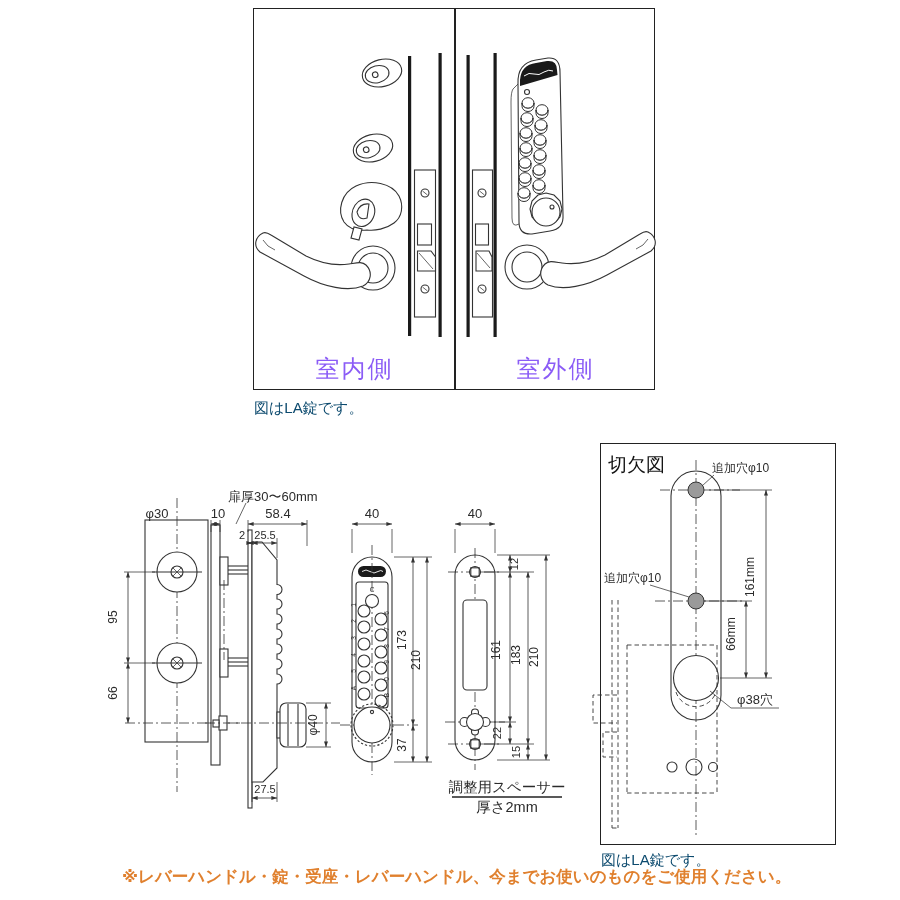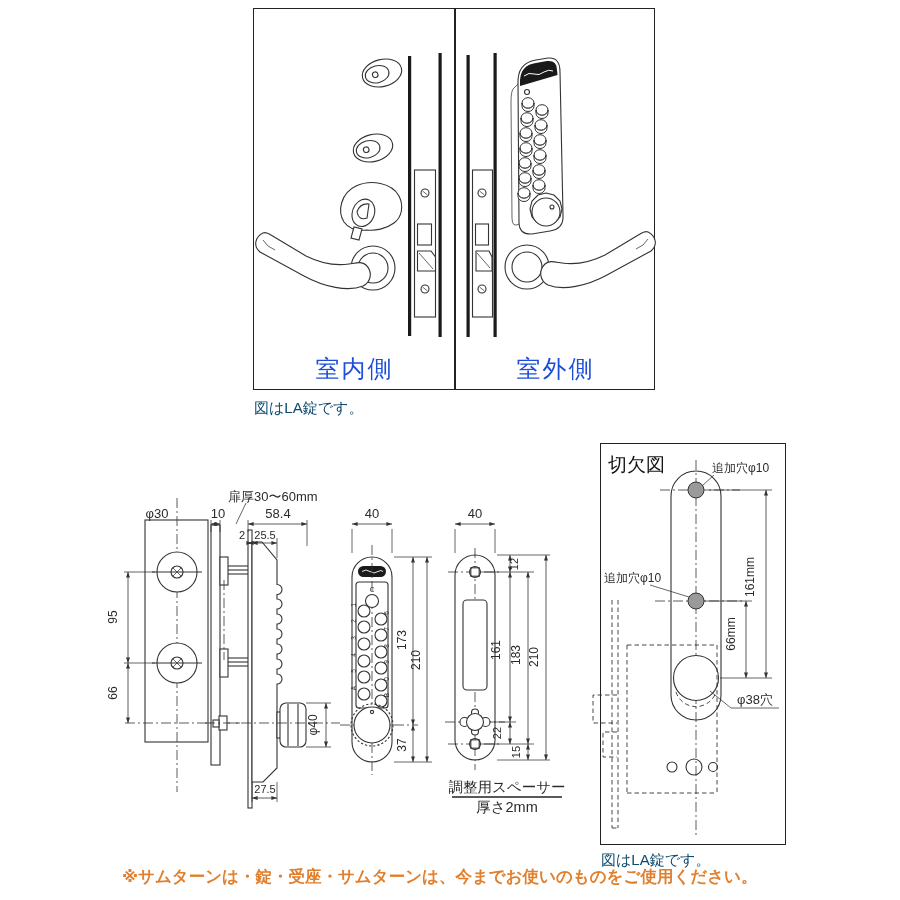--- a/index.html
+++ b/index.html
@@ -1,25 +1,25 @@
 <!DOCTYPE html>
 <html><head>
 <meta charset="utf-8">
 <style>
   html,body{margin:0;padding:0;background:#fff;}
   .page{position:relative;width:900px;height:900px;background:#fff;overflow:hidden;
         font-family:"Liberation Sans","DejaVu Sans",sans-serif;color:#2b2b2b;}
   .top-box{position:absolute;left:253px;top:8px;width:402px;height:382px;border:1.6px solid #222;box-sizing:border-box;}
   .divider{position:absolute;left:200px;top:0;width:1.6px;height:100%;background:#222;}
-  .panel-label{position:absolute;top:344px;width:201px;text-align:center;font-size:24px;font-weight:500;letter-spacing:2px;color:#1d4ed8;}
+  .panel-label{position:absolute;top:344px;width:201px;text-align:center;font-size:24px;font-weight:500;letter-spacing:2px;color:#8b5cf6;}
   .panel-label.indoor{left:0;}
   .panel-label.outdoor{left:201px;}
   .caption{position:absolute;font-size:15px;color:#0c4a6e;}
   .top-caption{left:254px;top:399px;}
-  .cutout-box{position:absolute;left:600px;top:443px;width:186px;height:402px;border:1.4px solid #222;box-sizing:border-box;}
+  .cutout-box{position:absolute;left:600px;top:443px;width:236px;height:402px;border:1.4px solid #222;box-sizing:border-box;}
   .cutout-title{position:absolute;left:7px;top:8px;font-size:19px;font-weight:500;color:#111;}
   .cutout-caption{left:601px;top:851px;}
   .footnote{position:absolute;left:122px;top:866px;font-size:16.5px;font-weight:bold;color:#e0802e;white-space:nowrap;}
   svg.art{position:absolute;left:0;top:0;}
   svg text{font-family:"Liberation Sans","DejaVu Sans",sans-serif;fill:#2b2b2b;}
   .ln{stroke:#333;fill:none;stroke-width:1.1;}
   .lnf{stroke:#333;fill:#fff;stroke-width:1.1;}
   .thin{stroke:#333;fill:none;stroke-width:.75;}
   .dim{stroke:#333;fill:none;stroke-width:.8;marker-start:url(#ar);marker-end:url(#ar);}
   .cl{stroke:#333;fill:none;stroke-width:.8;stroke-dasharray:10 3 2 3;}
@@ -38,21 +38,21 @@
     <div class="panel-label indoor">室内側</div>
     <div class="panel-label outdoor">室外側</div>
   </div>
   <div class="caption top-caption">図はLA錠です。</div>
 
   <div class="cutout-box">
     <div class="cutout-title">切欠図</div>
   </div>
   <div class="caption cutout-caption">図はLA錠です。</div>
 
-  <div class="footnote">※サムターンは・錠・受座・サムターンは、今までお使いのものをご使用ください。</div>
+  <div class="footnote">※レバーハンドル・錠・受座・レバーハンドル、今までお使いのものをご使用ください。</div>
 
   <svg class="art" width="900" height="900" viewBox="0 0 900 900">
     <defs>
       <marker id="ar" markerWidth="8" markerHeight="7" refX="7" refY="3.5" orient="auto-start-reverse">
         <path d="M0,1 L7,3.5 L0,6 Z" fill="#333"></path>
       </marker>
       <g id="btn3d">
         <ellipse cx="0" cy="0" rx="6" ry="5.3" fill="#fff" stroke="#333" stroke-width="1"></ellipse>
         <path d="M-6,0 a6,5.3 0 0,0 12,0 l0,3.2 a6,5.3 0 0,1 -12,0 z" fill="#fff" stroke="#333" stroke-width="1"></path>
       </g>

